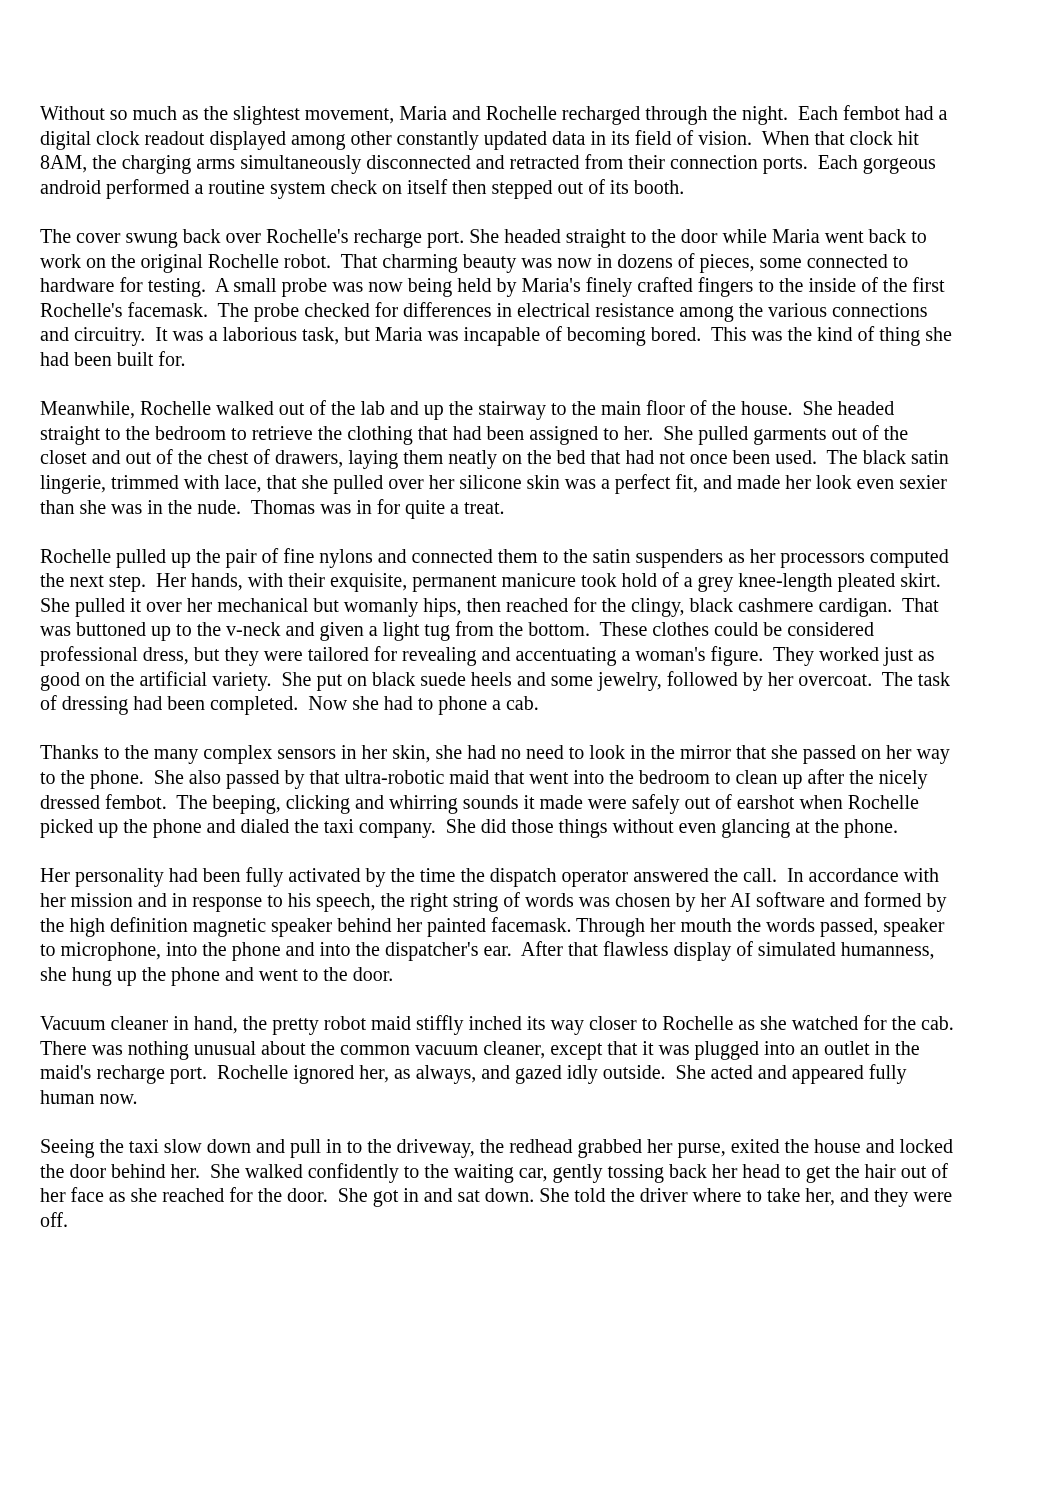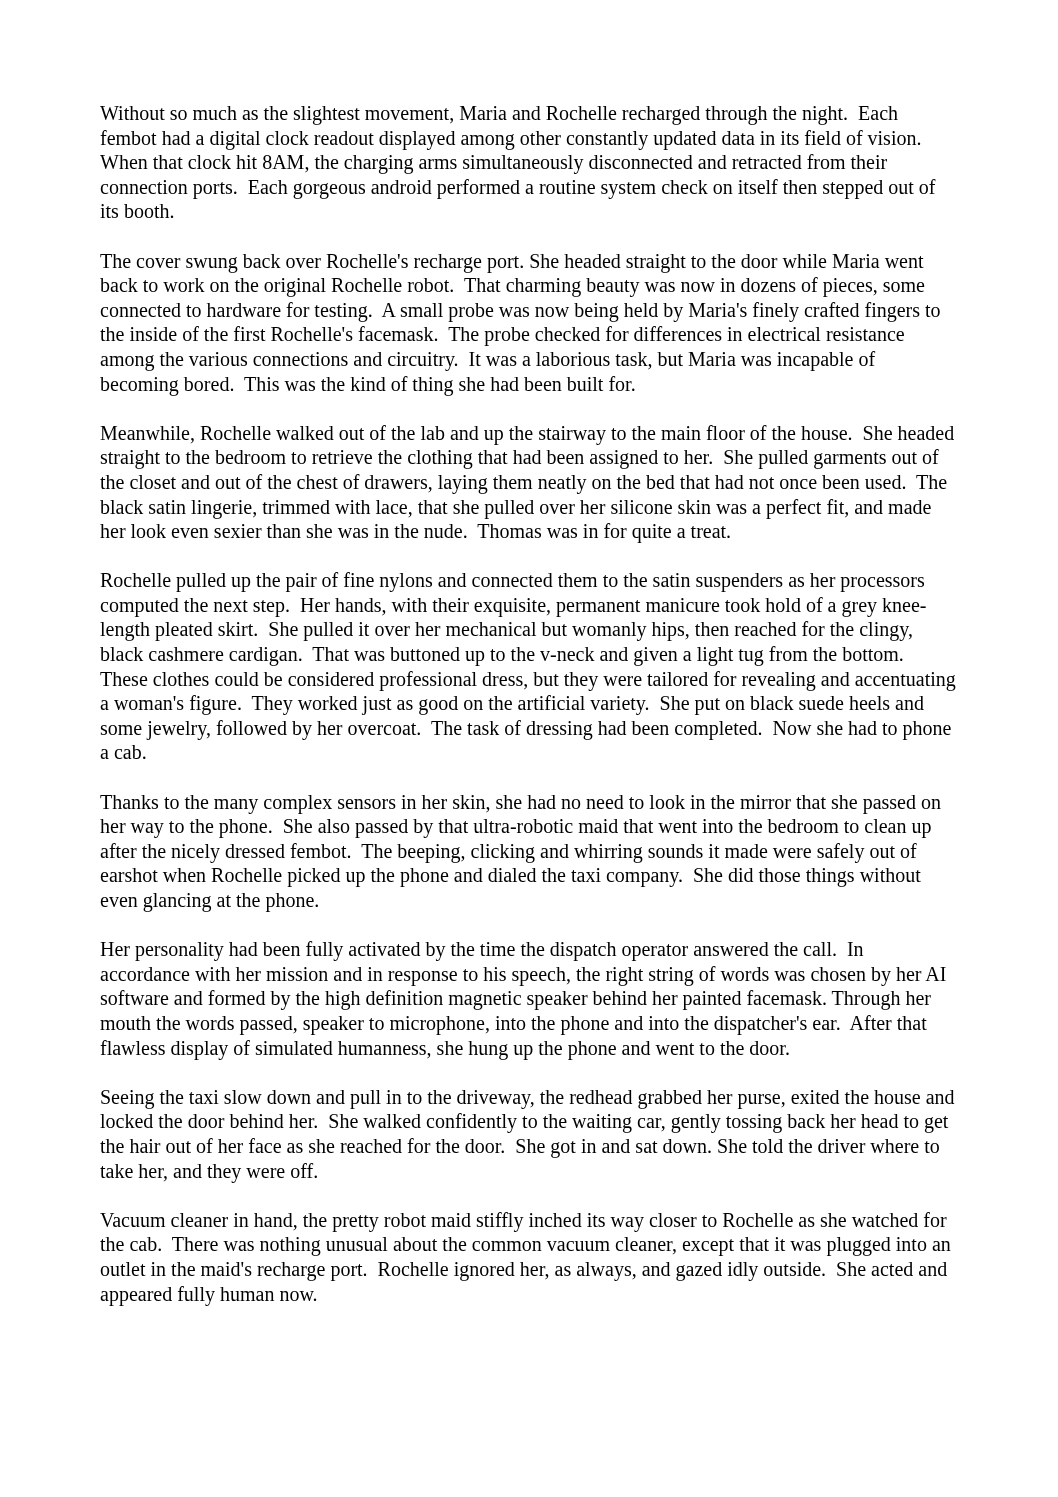--- a/index.html
+++ b/index.html
@@ -10,21 +10,21 @@
   body {
     width: 1058px;
     height: 1497px;
     overflow: hidden;
   }
   .page {
     box-sizing: border-box;
     width: 1058px;
     height: 1497px;
     background: #ffffff;
-    padding: 101px 100px 0 100px;
+    padding: 101px 100px 0 40px;
   }
   .page p {
     font-family: "Liberation Serif", "DejaVu Serif", serif;
     font-size: 20px;
     line-height: 24.6px;
     color: #000000;
     margin: 0 0 24.6px 0;
     white-space: pre-wrap;      
     text-align: left;
   }
@@ -32,15 +32,15 @@
 </head>
 <body>
 
 <div class="page">
   <p>Without so much as the slightest movement, Maria and Rochelle recharged through the night.  Each fembot had a digital clock readout displayed among other constantly updated data in its field of vision.  When that clock hit 8AM, the charging arms simultaneously disconnected and retracted from their connection ports.  Each gorgeous android performed a routine system check on itself then stepped out of its booth.</p>
   <p>The cover swung back over Rochelle's recharge port. She headed straight to the door while Maria went back to work on the original Rochelle robot.  That charming beauty was now in dozens of pieces, some connected to hardware for testing.  A small probe was now being held by Maria's finely crafted fingers to the inside of the first Rochelle's facemask.  The probe checked for differences in electrical resistance among the various connections and circuitry.  It was a laborious task, but Maria was incapable of becoming bored.  This was the kind of thing she had been built for.</p>
   <p>Meanwhile, Rochelle walked out of the lab and up the stairway to the main floor of the house.  She headed straight to the bedroom to retrieve the clothing that had been assigned to her.  She pulled garments out of the closet and out of the chest of drawers, laying them neatly on the bed that had not once been used.  The black satin lingerie, trimmed with lace, that she pulled over her silicone skin was a perfect fit, and made her look even sexier than she was in the nude.  Thomas was in for quite a treat.</p>
   <p>Rochelle pulled up the pair of fine nylons and connected them to the satin suspenders as her processors computed the next step.  Her hands, with their exquisite, permanent manicure took hold of a grey knee-length pleated skirt.  She pulled it over her mechanical but womanly hips, then reached for the clingy, black cashmere cardigan.  That was buttoned up to the v-neck and given a light tug from the bottom.  These clothes could be considered professional dress, but they were tailored for revealing and accentuating a woman's figure.  They worked just as good on the artificial variety.  She put on black suede heels and some jewelry, followed by her overcoat.  The task of dressing had been completed.  Now she had to phone a cab.</p>
   <p>Thanks to the many complex sensors in her skin, she had no need to look in the mirror that she passed on her way to the phone.  She also passed by that ultra-robotic maid that went into the bedroom to clean up after the nicely dressed fembot.  The beeping, clicking and whirring sounds it made were safely out of earshot when Rochelle picked up the phone and dialed the taxi company.  She did those things without even glancing at the phone.</p>
   <p>Her personality had been fully activated by the time the dispatch operator answered the call.  In accordance with her mission and in response to his speech, the right string of words was chosen by her AI software and formed by the high definition magnetic speaker behind her painted facemask. Through her mouth the words passed, speaker to microphone, into the phone and into the dispatcher's ear.  After that flawless display of simulated humanness, she hung up the phone and went to the door.</p>
+  <p>Vacuum cleaner in hand, the pretty robot maid stiffly inched its way closer to Rochelle as she watched for the cab.  There was nothing unusual about the common vacuum cleaner, except that it was plugged into an outlet in the maid's recharge port.  Rochelle ignored her, as always, and gazed idly outside.  She acted and appeared fully human now.</p>
   <p>Seeing the taxi slow down and pull in to the driveway, the redhead grabbed her purse, exited the house and locked the door behind her.  She walked confidently to the waiting car, gently tossing back her head to get the hair out of her face as she reached for the door.  She got in and sat down. She told the driver where to take her, and they were off.</p>
-  <p>Vacuum cleaner in hand, the pretty robot maid stiffly inched its way closer to Rochelle as she watched for the cab.  There was nothing unusual about the common vacuum cleaner, except that it was plugged into an outlet in the maid's recharge port.  Rochelle ignored her, as always, and gazed idly outside.  She acted and appeared fully human now.</p>
 </div>
 
 </body></html>

